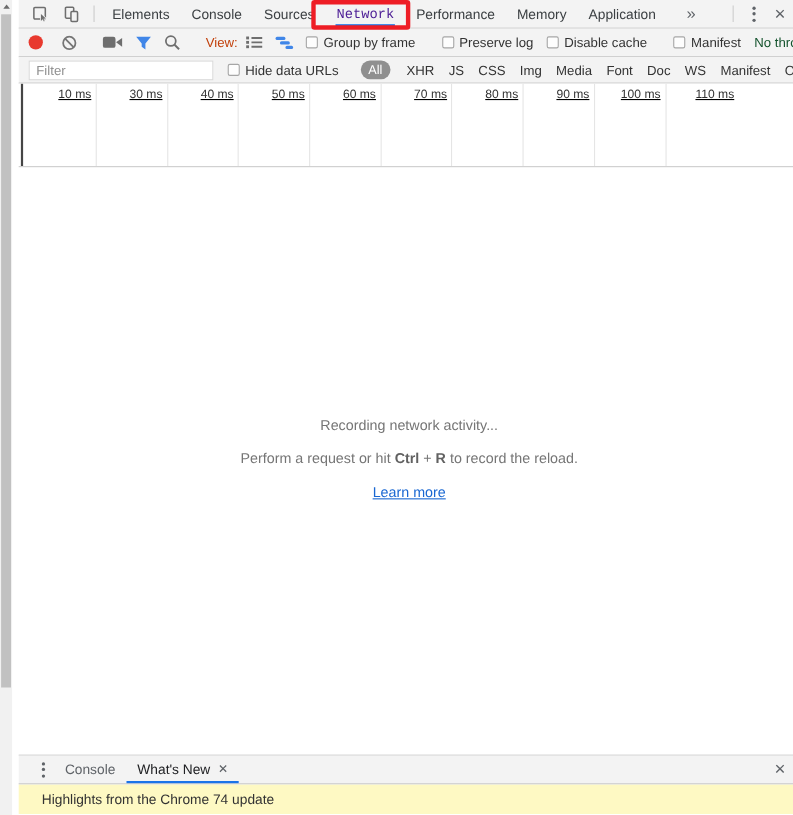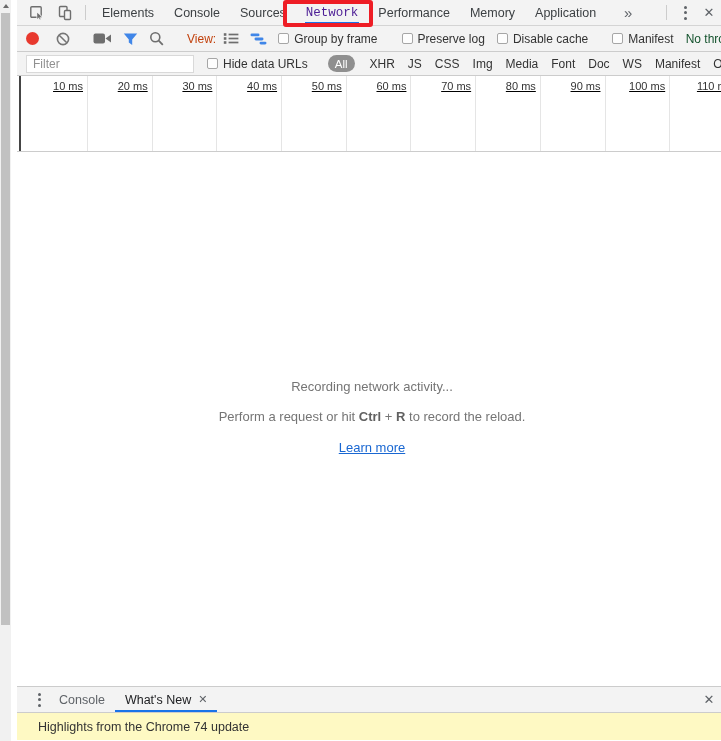--- a/index.html
+++ b/index.html
@@ -243,21 +243,20 @@
     <span class="ftype">Font</span>
     <span class="ftype">Doc</span>
     <span class="ftype">WS</span>
     <span class="ftype">Manifest</span>
     <span class="ftype">Other</span>
   </div>
 
   <div class="ruler">
     <div class="handle-left"></div>
     <div class="cell first"><span>10 ms</span></div>
-    <div class="cell mid"><span>20 ms</span></div>
     <div class="cell mid"><span>30 ms</span></div>
     <div class="cell mid"><span>40 ms</span></div>
     <div class="cell mid"><span>50 ms</span></div>
     <div class="cell mid"><span>60 ms</span></div>
     <div class="cell mid"><span>70 ms</span></div>
     <div class="cell mid"><span>80 ms</span></div>
     <div class="cell mid"><span>90 ms</span></div>
     <div class="cell mid"><span>100 ms</span></div>
     <div class="cell last"><span>110 ms</span></div>
     <div class="handle-right"></div>

